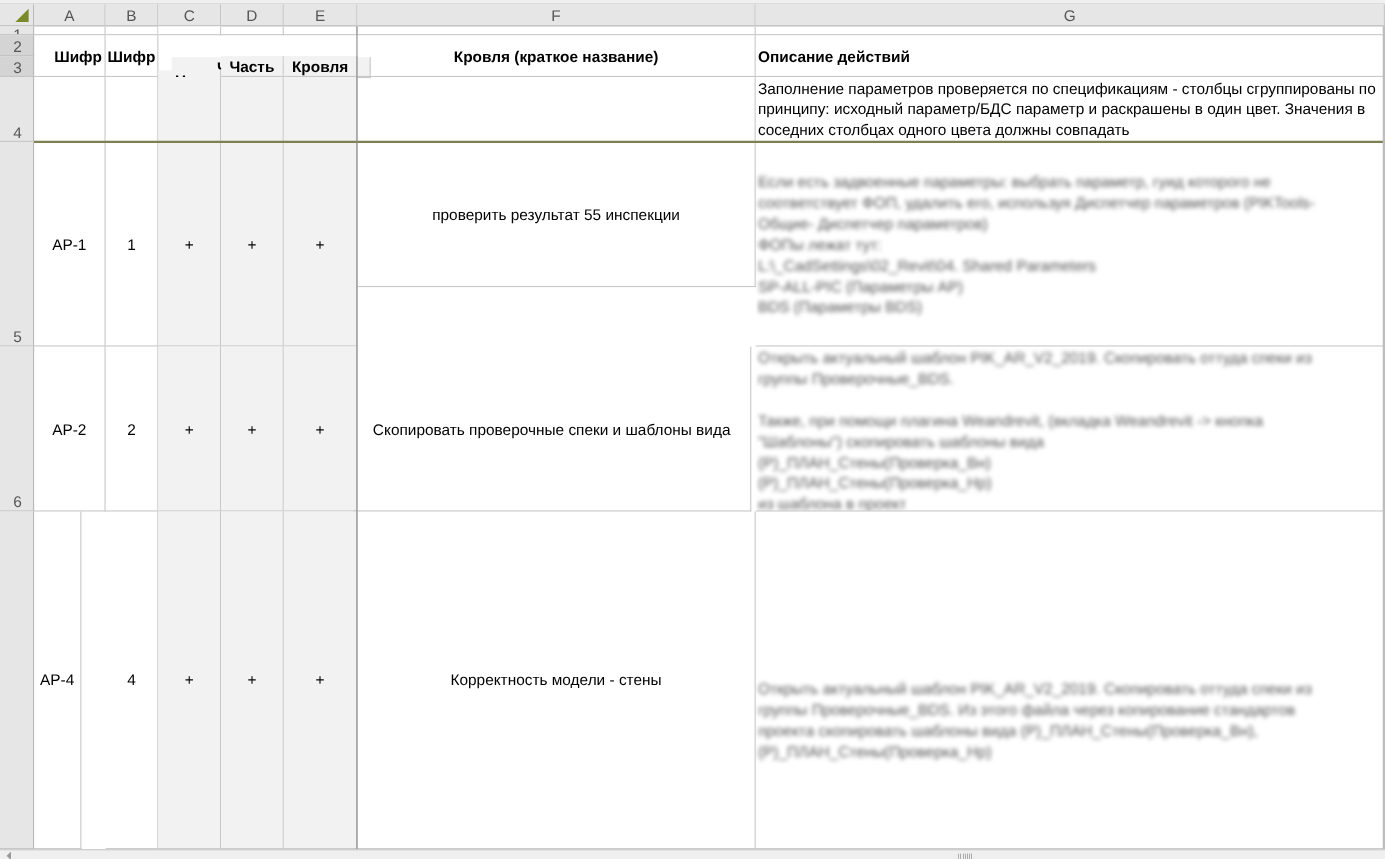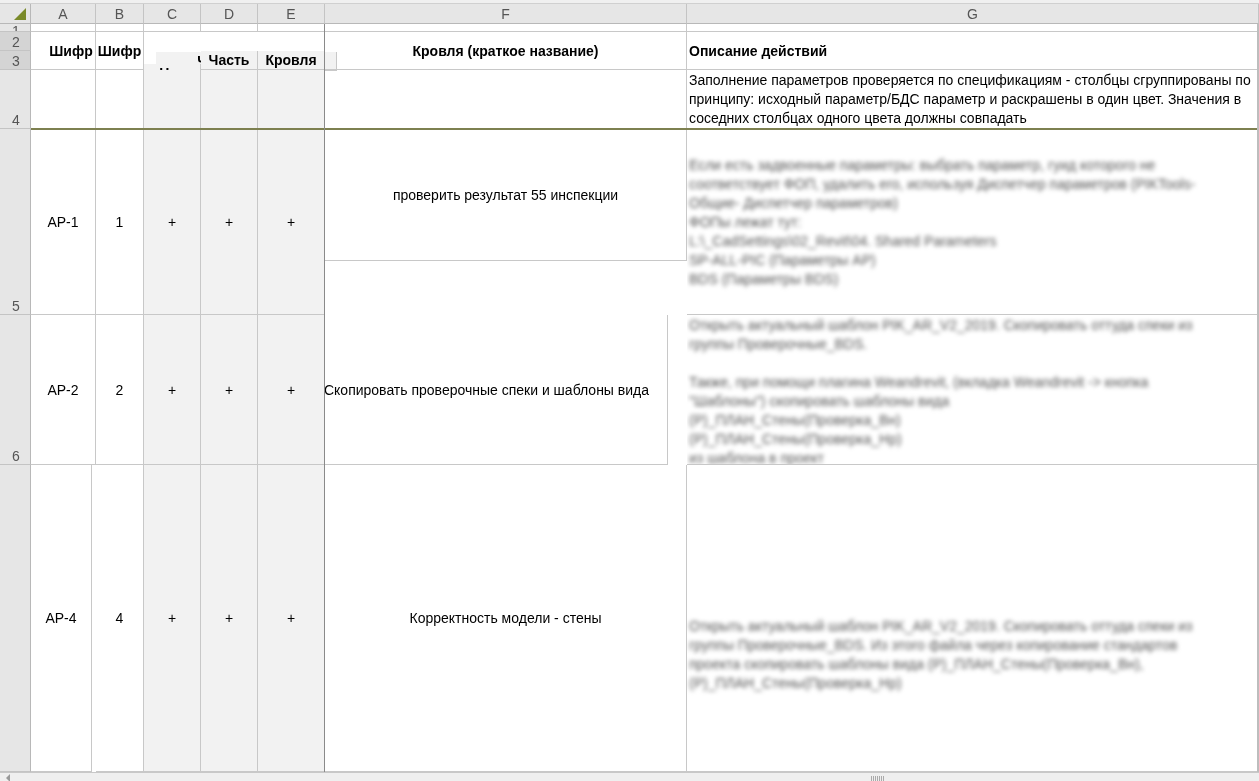--- a/index.html
+++ b/index.html
@@ -102,33 +102,33 @@
 L:\_CadSettings\02_Revit\04. Shared Parameters
    SP-ALL-PIC (Параметры АР)
    BDS (Параметры BDS)</div>
   </div>
 
 <div class="abs cell" style="left:31px;top:315px;width:65px;height:150px;text-align:center;">АР-2</div>
 <div class="abs cell" style="left:96px;top:315px;width:48px;height:150px;">2</div>
 <div class="abs cell gray" style="left:144px;top:315px;width:57px;height:150px;">+</div>
 <div class="abs cell gray" style="left:201px;top:315px;width:57px;height:150px;">+</div>
 <div class="abs cell gray" style="left:258px;top:315px;width:67px;height:150px;">+</div>
-<div class="abs cell" style="left:306px;top:315px;width:362px;height:150px;">Скопировать проверочные спеки и шаблоны вида</div>
+<div class="abs cell" style="left:321px;top:315px;width:362px;height:150px;">Скопировать проверочные спеки и шаблоны вида</div>
 <div class="abs cell desc" style="left:687px;top:315px;width:572px;height:150px;">
     <div class="blur">Открыть актуальный шаблон PIK_AR_V2_2019. Скопировать оттуда спеки из
 группы Проверочные_BDS.
 
 Также, при помощи плагина Weandrevit, (вкладка Weandrevit -&gt; кнопка
 "Шаблоны") скопировать шаблоны вида
 (Р)_ПЛАН_Стены(Проверка_Вн)
 (Р)_ПЛАН_Стены(Проверка_Нр)
 из шаблона в проект</div>
   </div>
 
-<div class="abs cell" style="left:31px;top:465px;width:61px;height:307px;text-align:center;">АР-4</div>
+<div class="abs cell" style="left:31px;top:465px;width:43px;height:307px;text-align:center;">АР-4</div>
 <div class="abs cell" style="left:96px;top:465px;width:48px;height:307px;">4</div>
 <div class="abs cell gray" style="left:144px;top:465px;width:57px;height:307px;">+</div>
 <div class="abs cell gray" style="left:201px;top:465px;width:57px;height:307px;">+</div>
 <div class="abs cell gray" style="left:258px;top:465px;width:67px;height:307px;">+</div>
 <div class="abs cell" style="left:325px;top:465px;width:362px;height:307px;">Корректность модели - стены</div>
 <div class="abs cell desc" style="left:687px;top:465px;width:572px;height:307px;padding-top:152px;">
     <div class="blur">Открыть актуальный шаблон PIK_AR_V2_2019. Скопировать оттуда спеки из
 группы Проверочные_BDS. Из этого файла через копирование стандартов
 проекта скопировать шаблоны вида (Р)_ПЛАН_Стены(Проверка_Вн),
 (Р)_ПЛАН_Стены(Проверка_Нр)</div>

